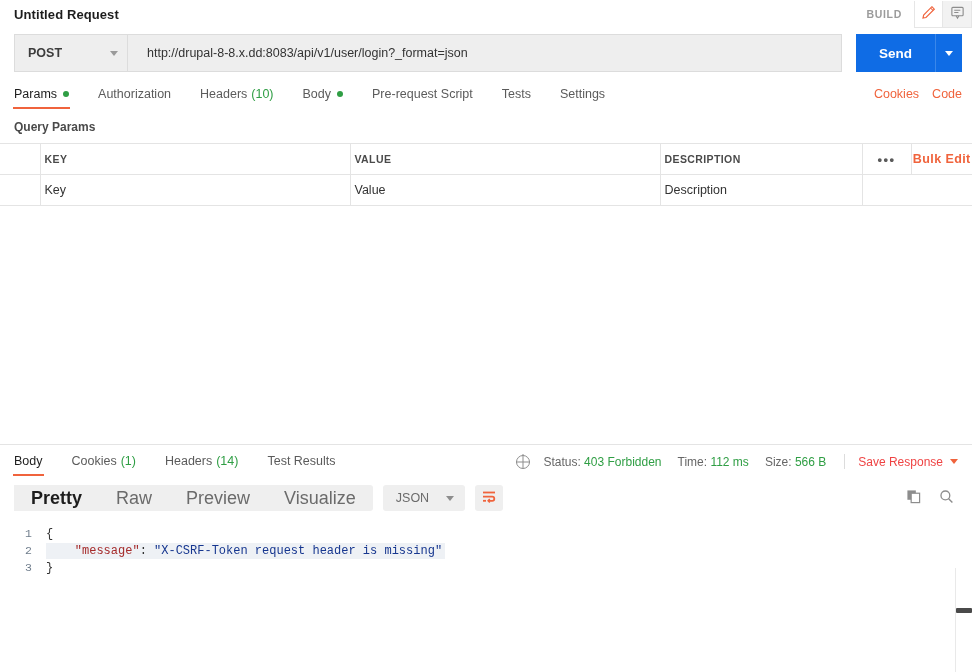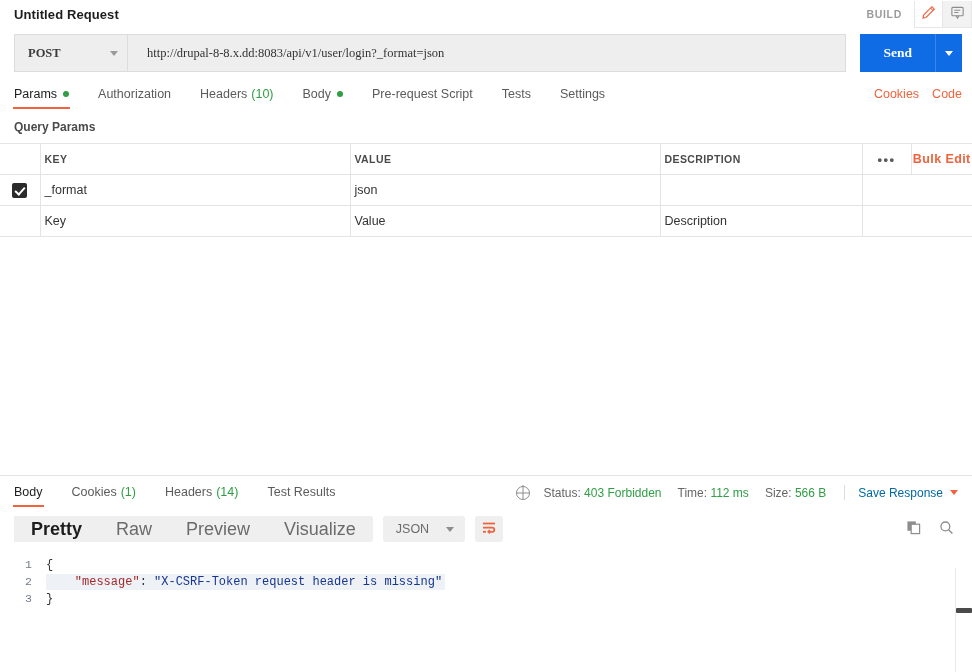--- a/index.html
+++ b/index.html
@@ -50,21 +50,20 @@
     border-bottom: 1px solid #e6e6e6;
   }
   .icon-box.flat { background: #f2f2f2; border-left: none; }
 
   
   .urlrow {
     display: flex;
     align-items: center;
     padding: 0 10px 0 14px;
     height: 50px;
-    font-family: Liberation Serif, serif;
   }
   .method-select {
     width: 113px; height: 38px;
     background: #eeeeee;
     border: 1px solid #dcdcdc;
     border-right: none;
     display: flex;
     align-items: center;
     padding: 0 9px 0 13px;
     font-size: 12.5px;
@@ -287,21 +286,21 @@
     transform: translateY(-50%);
   }
   .meta { color: #666666; margin-right: 16px; white-space: nowrap; }
   .meta b { font-weight: normal; color: #2f9e44; }
   .vdiv {
     width: 1px; height: 15px;
     background: #dcdcdc;
     margin: 0 13px 0 2px;
   }
   .save-resp {
-    color: #0369a1;
+    color: #ef4444;
     display: flex; align-items: center;
     white-space: nowrap;
   }
   .save-resp .caret { border-top-color: #f0633c; margin-left: 7px; }
 
   
   .bodybar {
     display: flex;
     align-items: center;
     padding: 9px 14px 8px 14px;
@@ -480,31 +479,20 @@
       <th class="col-act">
         <div class="act-inner">
           <div class="dots">•••</div>
           <div class="bulk">Bulk Edit</div>
         </div>
       </th>
     </tr>
   </thead>
   <tbody>
     <tr class="row-tall">
-      <td class="col-chk">
-        <div class="chkwrap">
-          <div class="chk"></div>
-        </div>
-      </td>
-      <td class="col-key">_format</td>
-      <td class="col-val">json</td>
-      <td class="col-desc"></td>
-      <td class="col-act"></td>
-    </tr>
-    <tr class="row-tall">
       <td class="col-chk"></td>
       <td class="col-key muted">Key</td>
       <td class="col-val muted">Value</td>
       <td class="col-desc muted">Description</td>
       <td class="col-act"></td>
     </tr>
   </tbody>
 </table>
 
 <div class="blank-area"></div>

